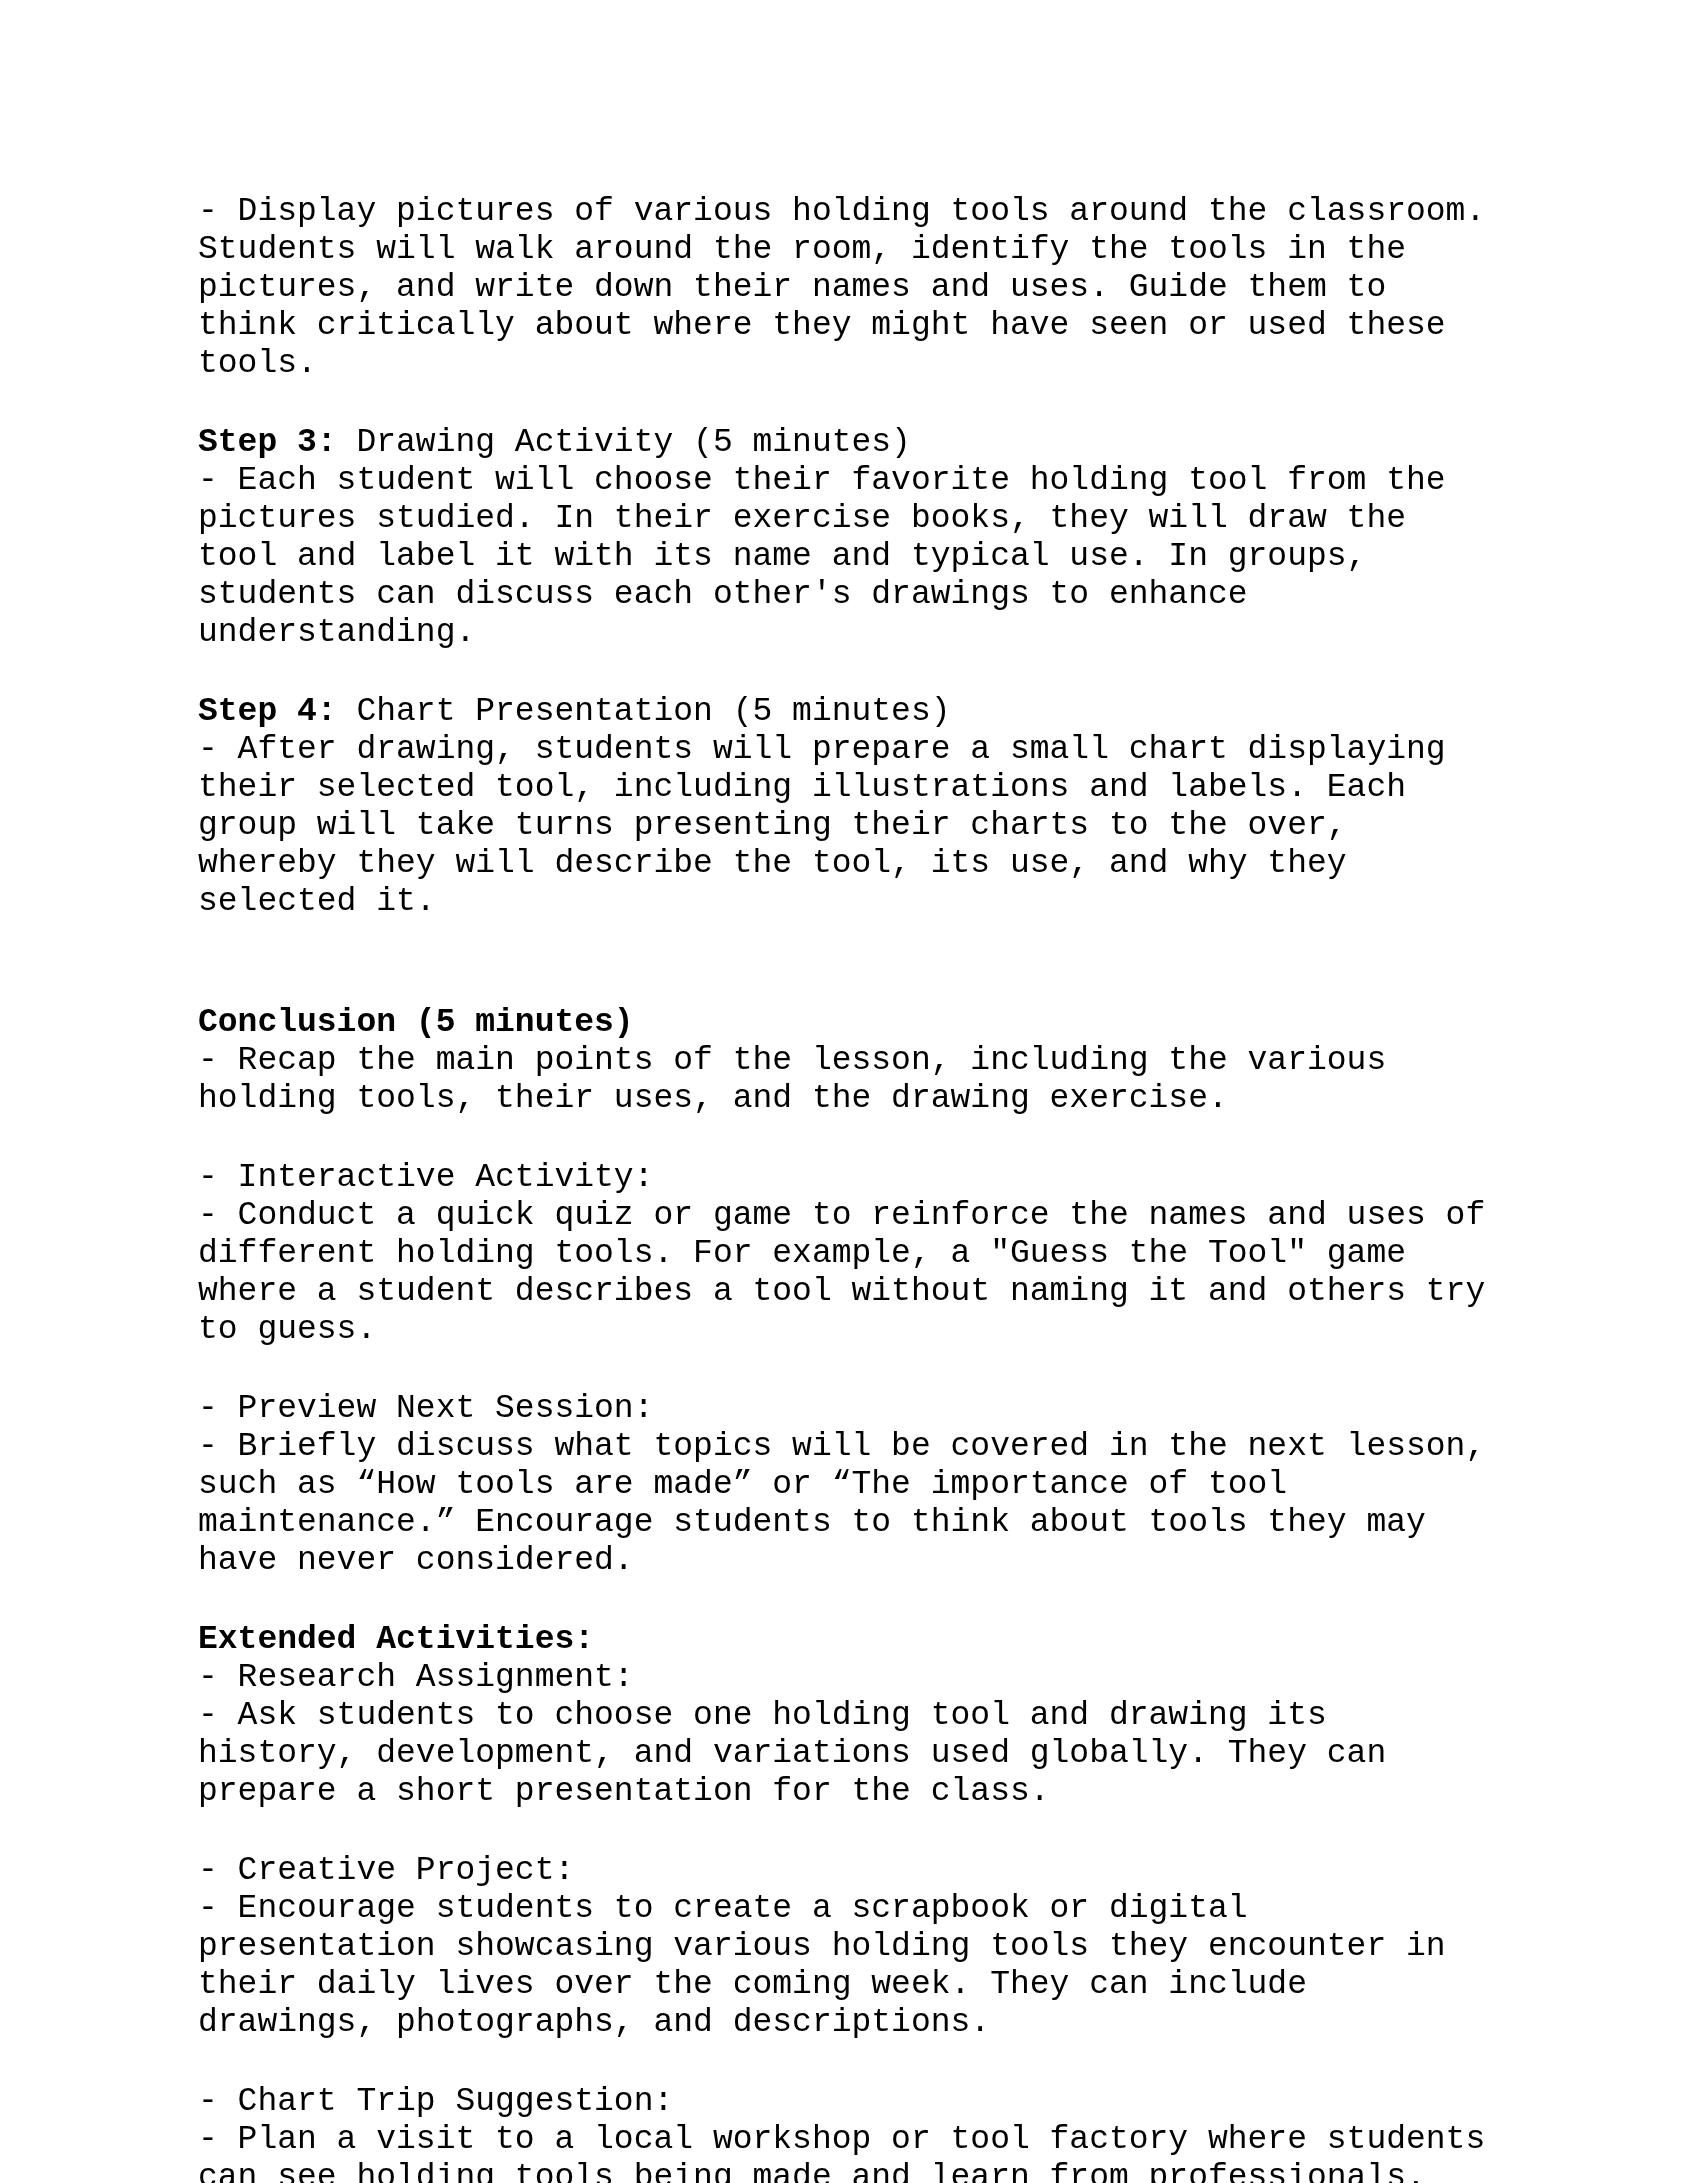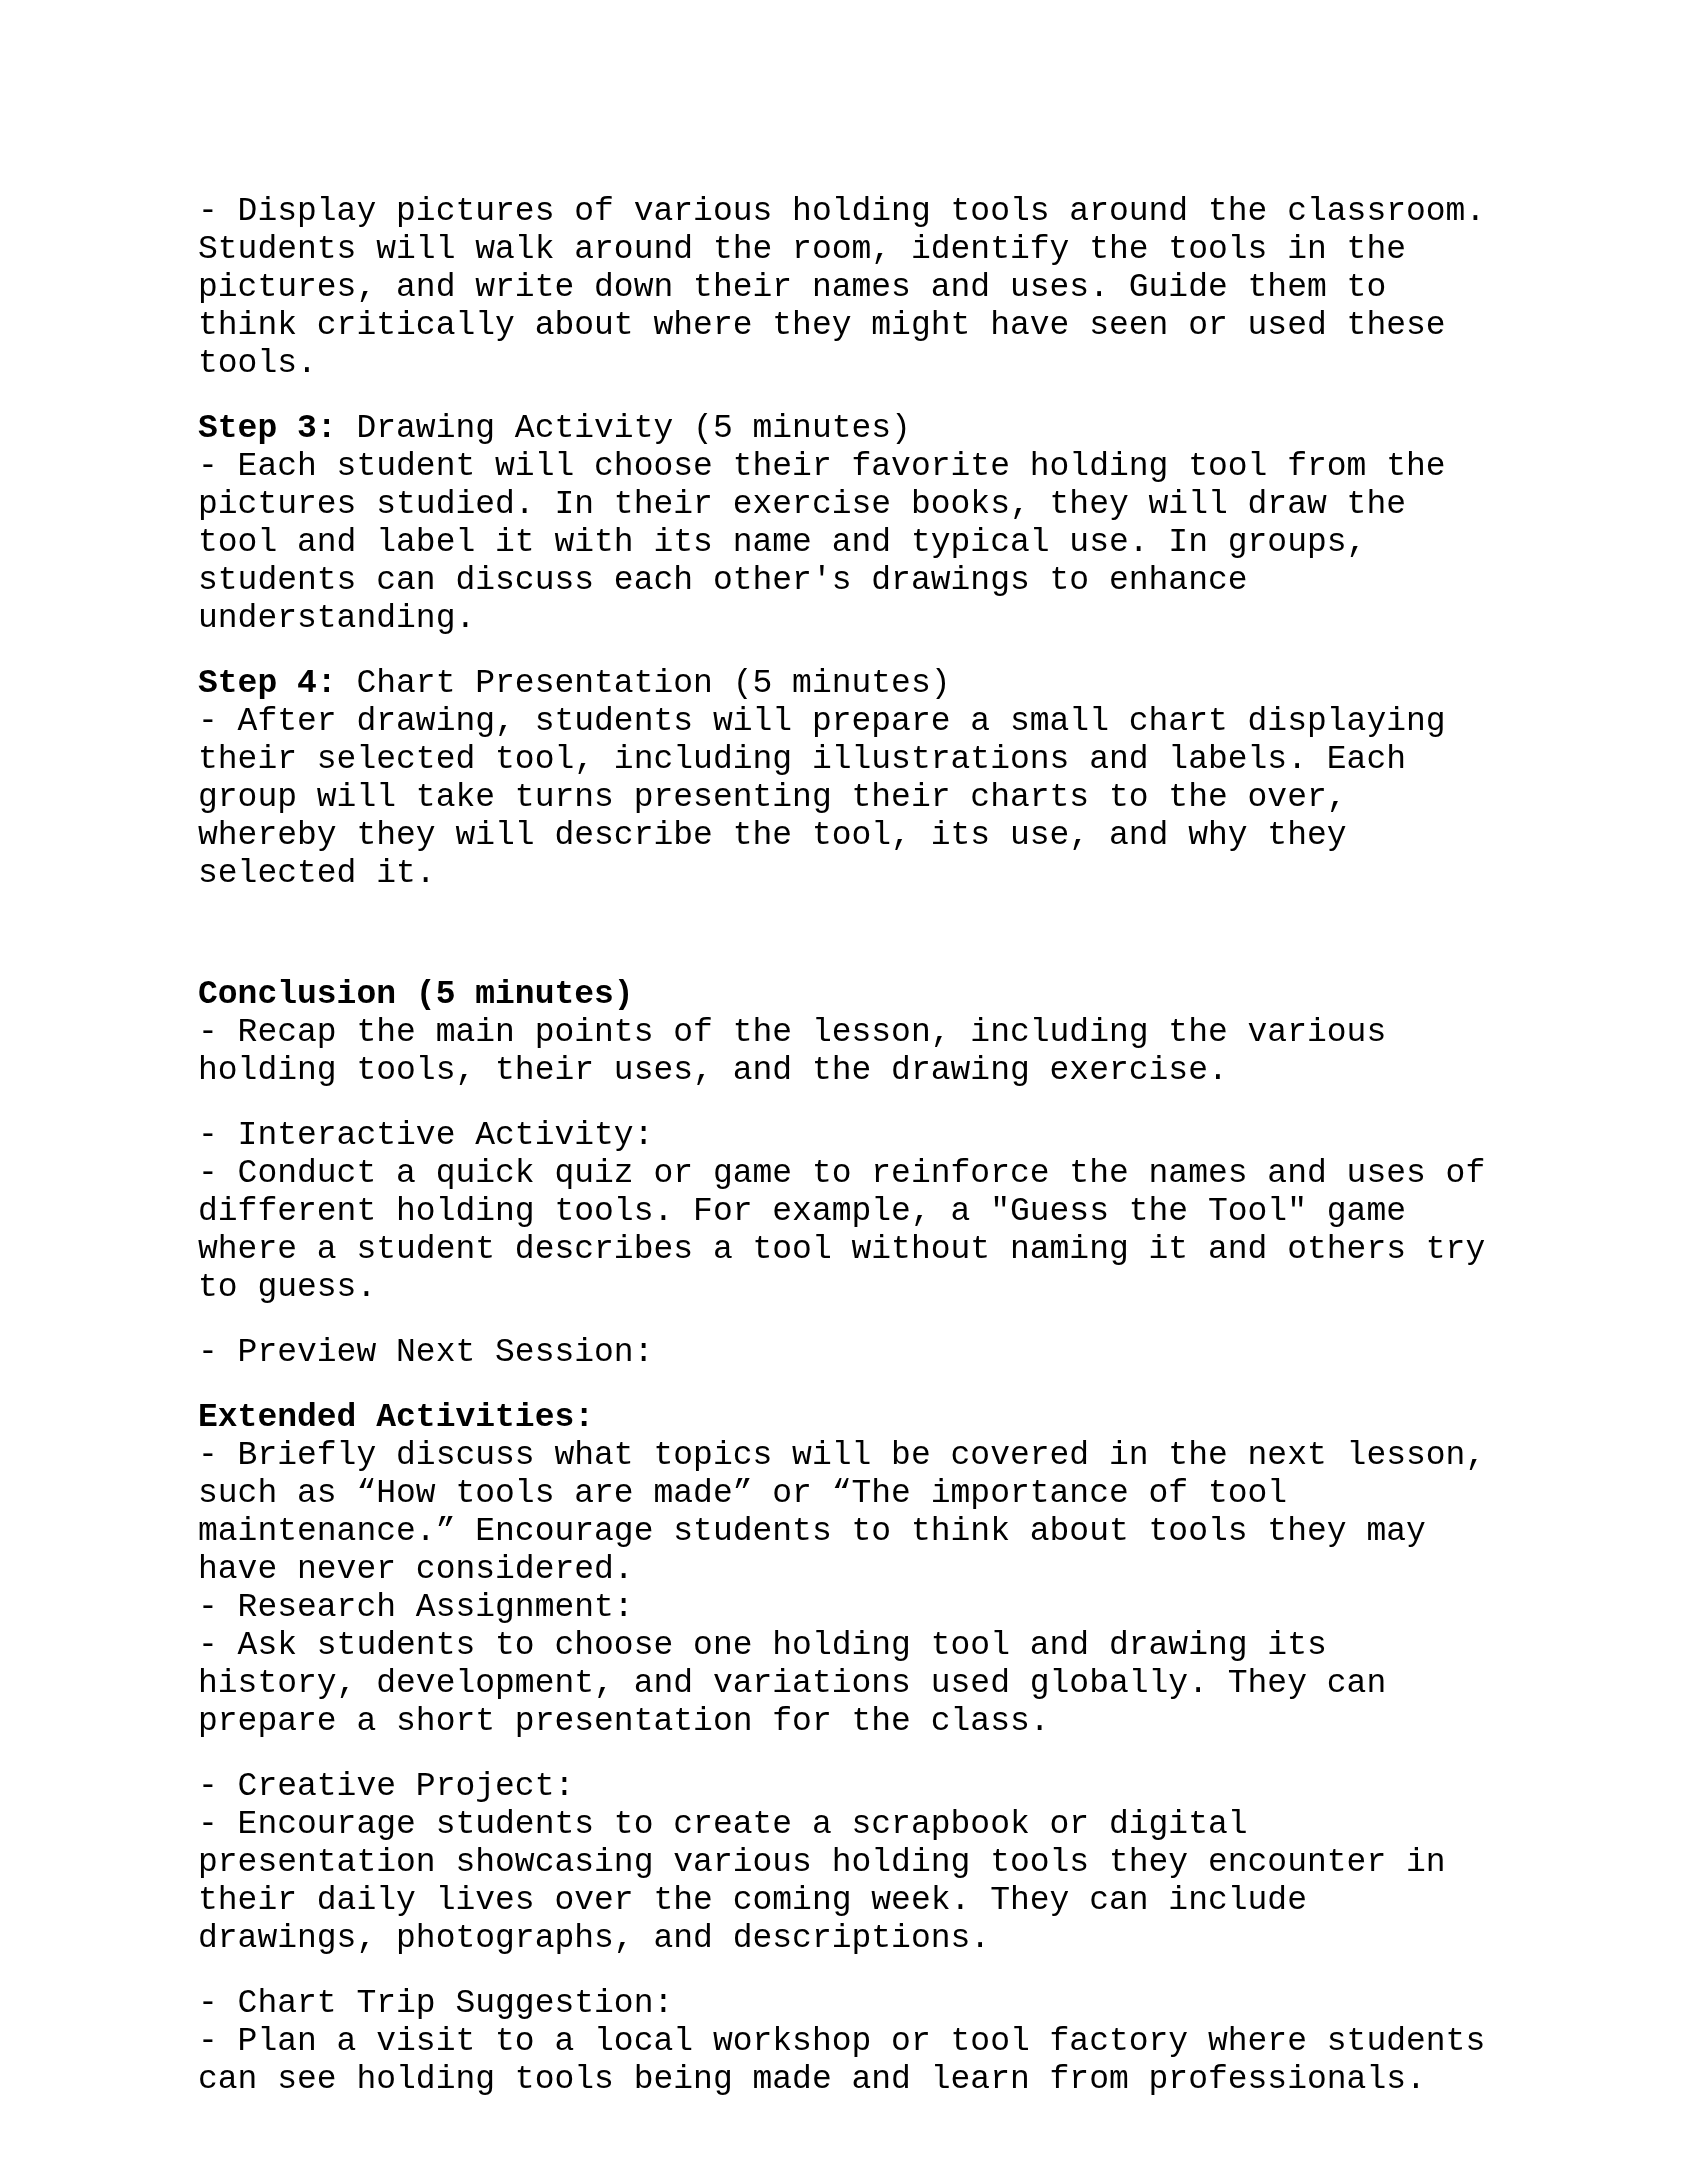--- a/index.html
+++ b/index.html
@@ -21,21 +21,21 @@
     width: 1295px;
     font-family: Liberation Mono, monospace;
     font-size: 33px;
     line-height: 38px;
     color: #000000;
   }
   .para {
     margin: 0;
     padding: 0;
   }
-  .mt1 { margin-top: 27px; }   
+  .mt1 { margin-top: 41px; }   
   .mt2 { margin-top: 83px; }    
   .bold { font-weight: bold; }
 </style>
 </head>
 <body>
 
 <div class="page">
   <div class="doc">
 
     <p class="para">- Display pictures of various holding tools around the classroom. Students will walk around the room, identify the tools in the pictures, and write down their names and uses. Guide them to think critically about where they might have seen or used these tools.</p>
@@ -46,23 +46,23 @@
     <p class="para mt1"><span class="bold">Step 4:</span><span> Chart Presentation (5 minutes)</span></p>
     <p class="para">- After drawing, students will prepare a small chart displaying their selected tool, including illustrations and labels. Each group will take turns presenting their charts to the over, whereby they will describe the tool, its use, and why they selected it.</p>
 
     <p class="para mt2 bold">Conclusion (5 minutes)</p>
     <p class="para">- Recap the main points of the lesson, including the various holding tools, their uses, and the drawing exercise.</p>
 
     <p class="para mt1">- Interactive Activity:</p>
     <p class="para">- Conduct a quick quiz or game to reinforce the names and uses of different holding tools. For example, a "Guess the Tool" game where a student describes a tool without naming it and others try to guess.</p>
 
     <p class="para mt1">- Preview Next Session:</p>
+    <p class="para">- Briefly discuss what topics will be covered in the next lesson, such as “How tools are made” or “The importance of tool maintenance.” Encourage students to think about tools they may have never considered.</p>
+
     <p class="para mt1 bold">Extended Activities:</p>
-
-    <p class="para">- Briefly discuss what topics will be covered in the next lesson, such as “How tools are made” or “The importance of tool maintenance.” Encourage students to think about tools they may have never considered.</p>
     <p class="para">- Research Assignment:</p>
     <p class="para">- Ask students to choose one holding tool and drawing its history, development, and variations used globally. They can prepare a short presentation for the class.</p>
 
     <p class="para mt1">- Creative Project:</p>
     <p class="para">- Encourage students to create a scrapbook or digital presentation showcasing various holding tools they encounter in their daily lives over the coming week. They can include drawings, photographs, and descriptions.</p>
 
     <p class="para mt1">- Chart Trip Suggestion:</p>
     <p class="para">- Plan a visit to a local workshop or tool factory where students can see holding tools being made and learn from professionals.</p>
 
   </div>

